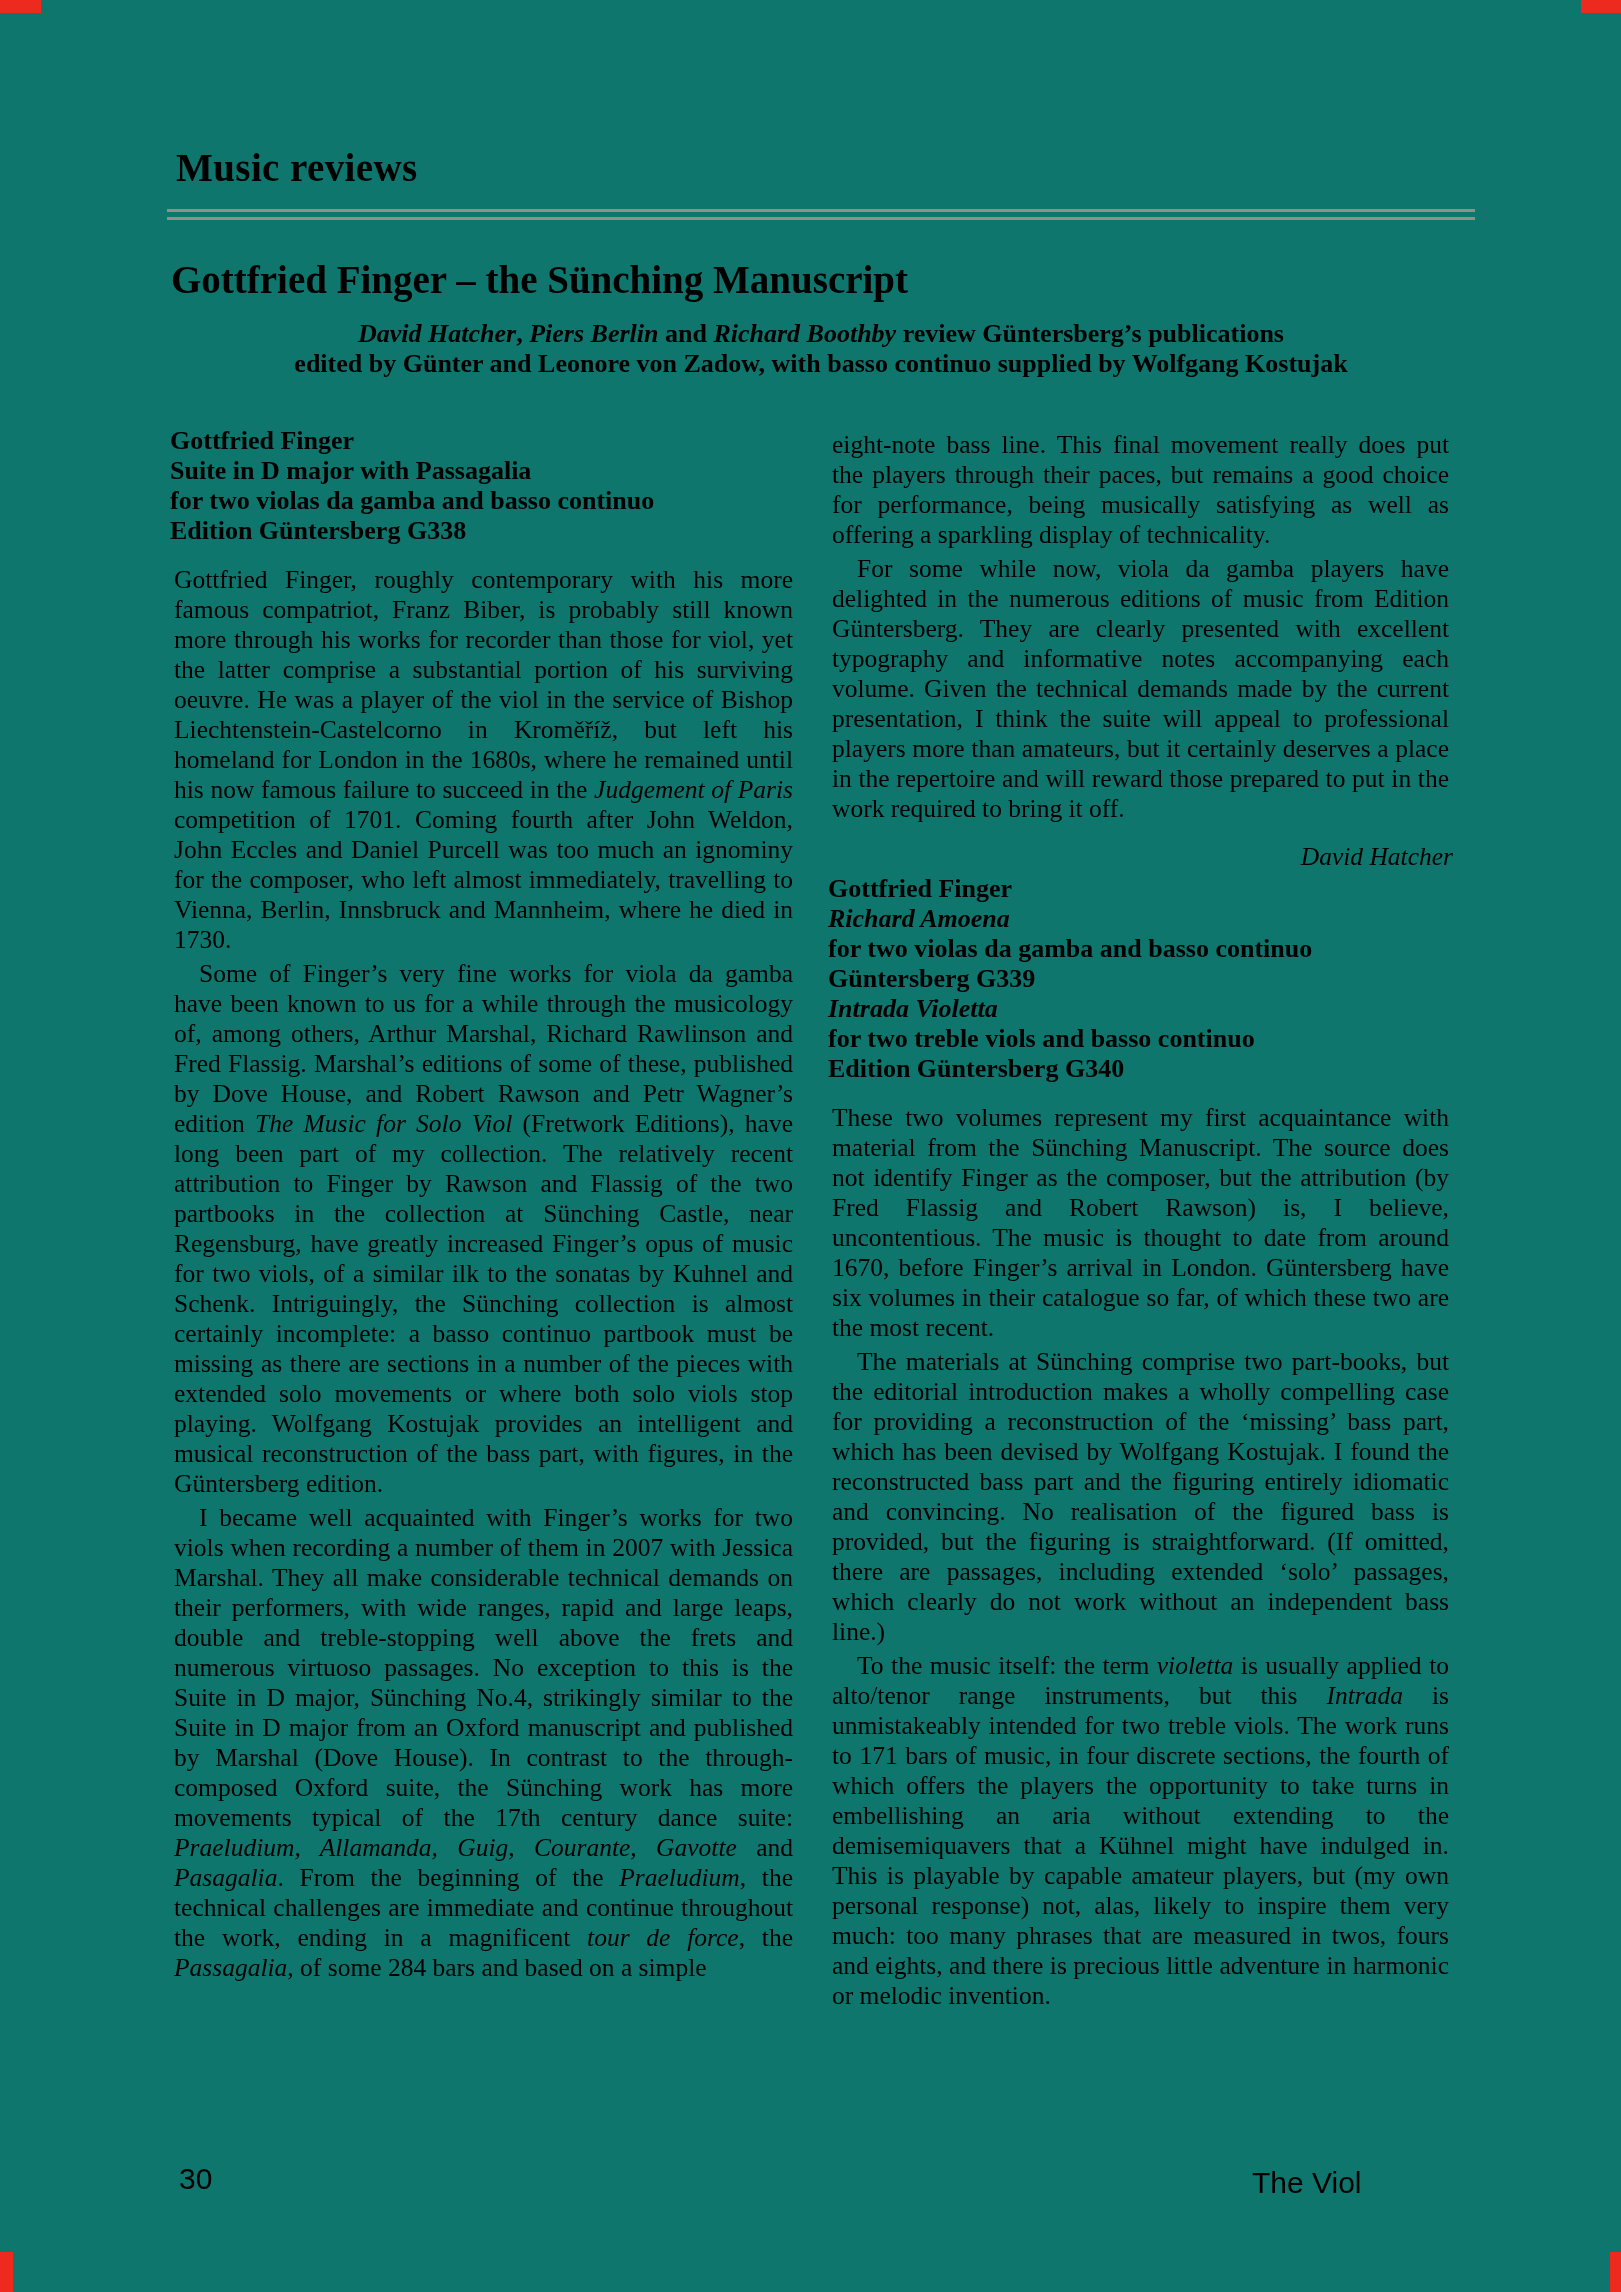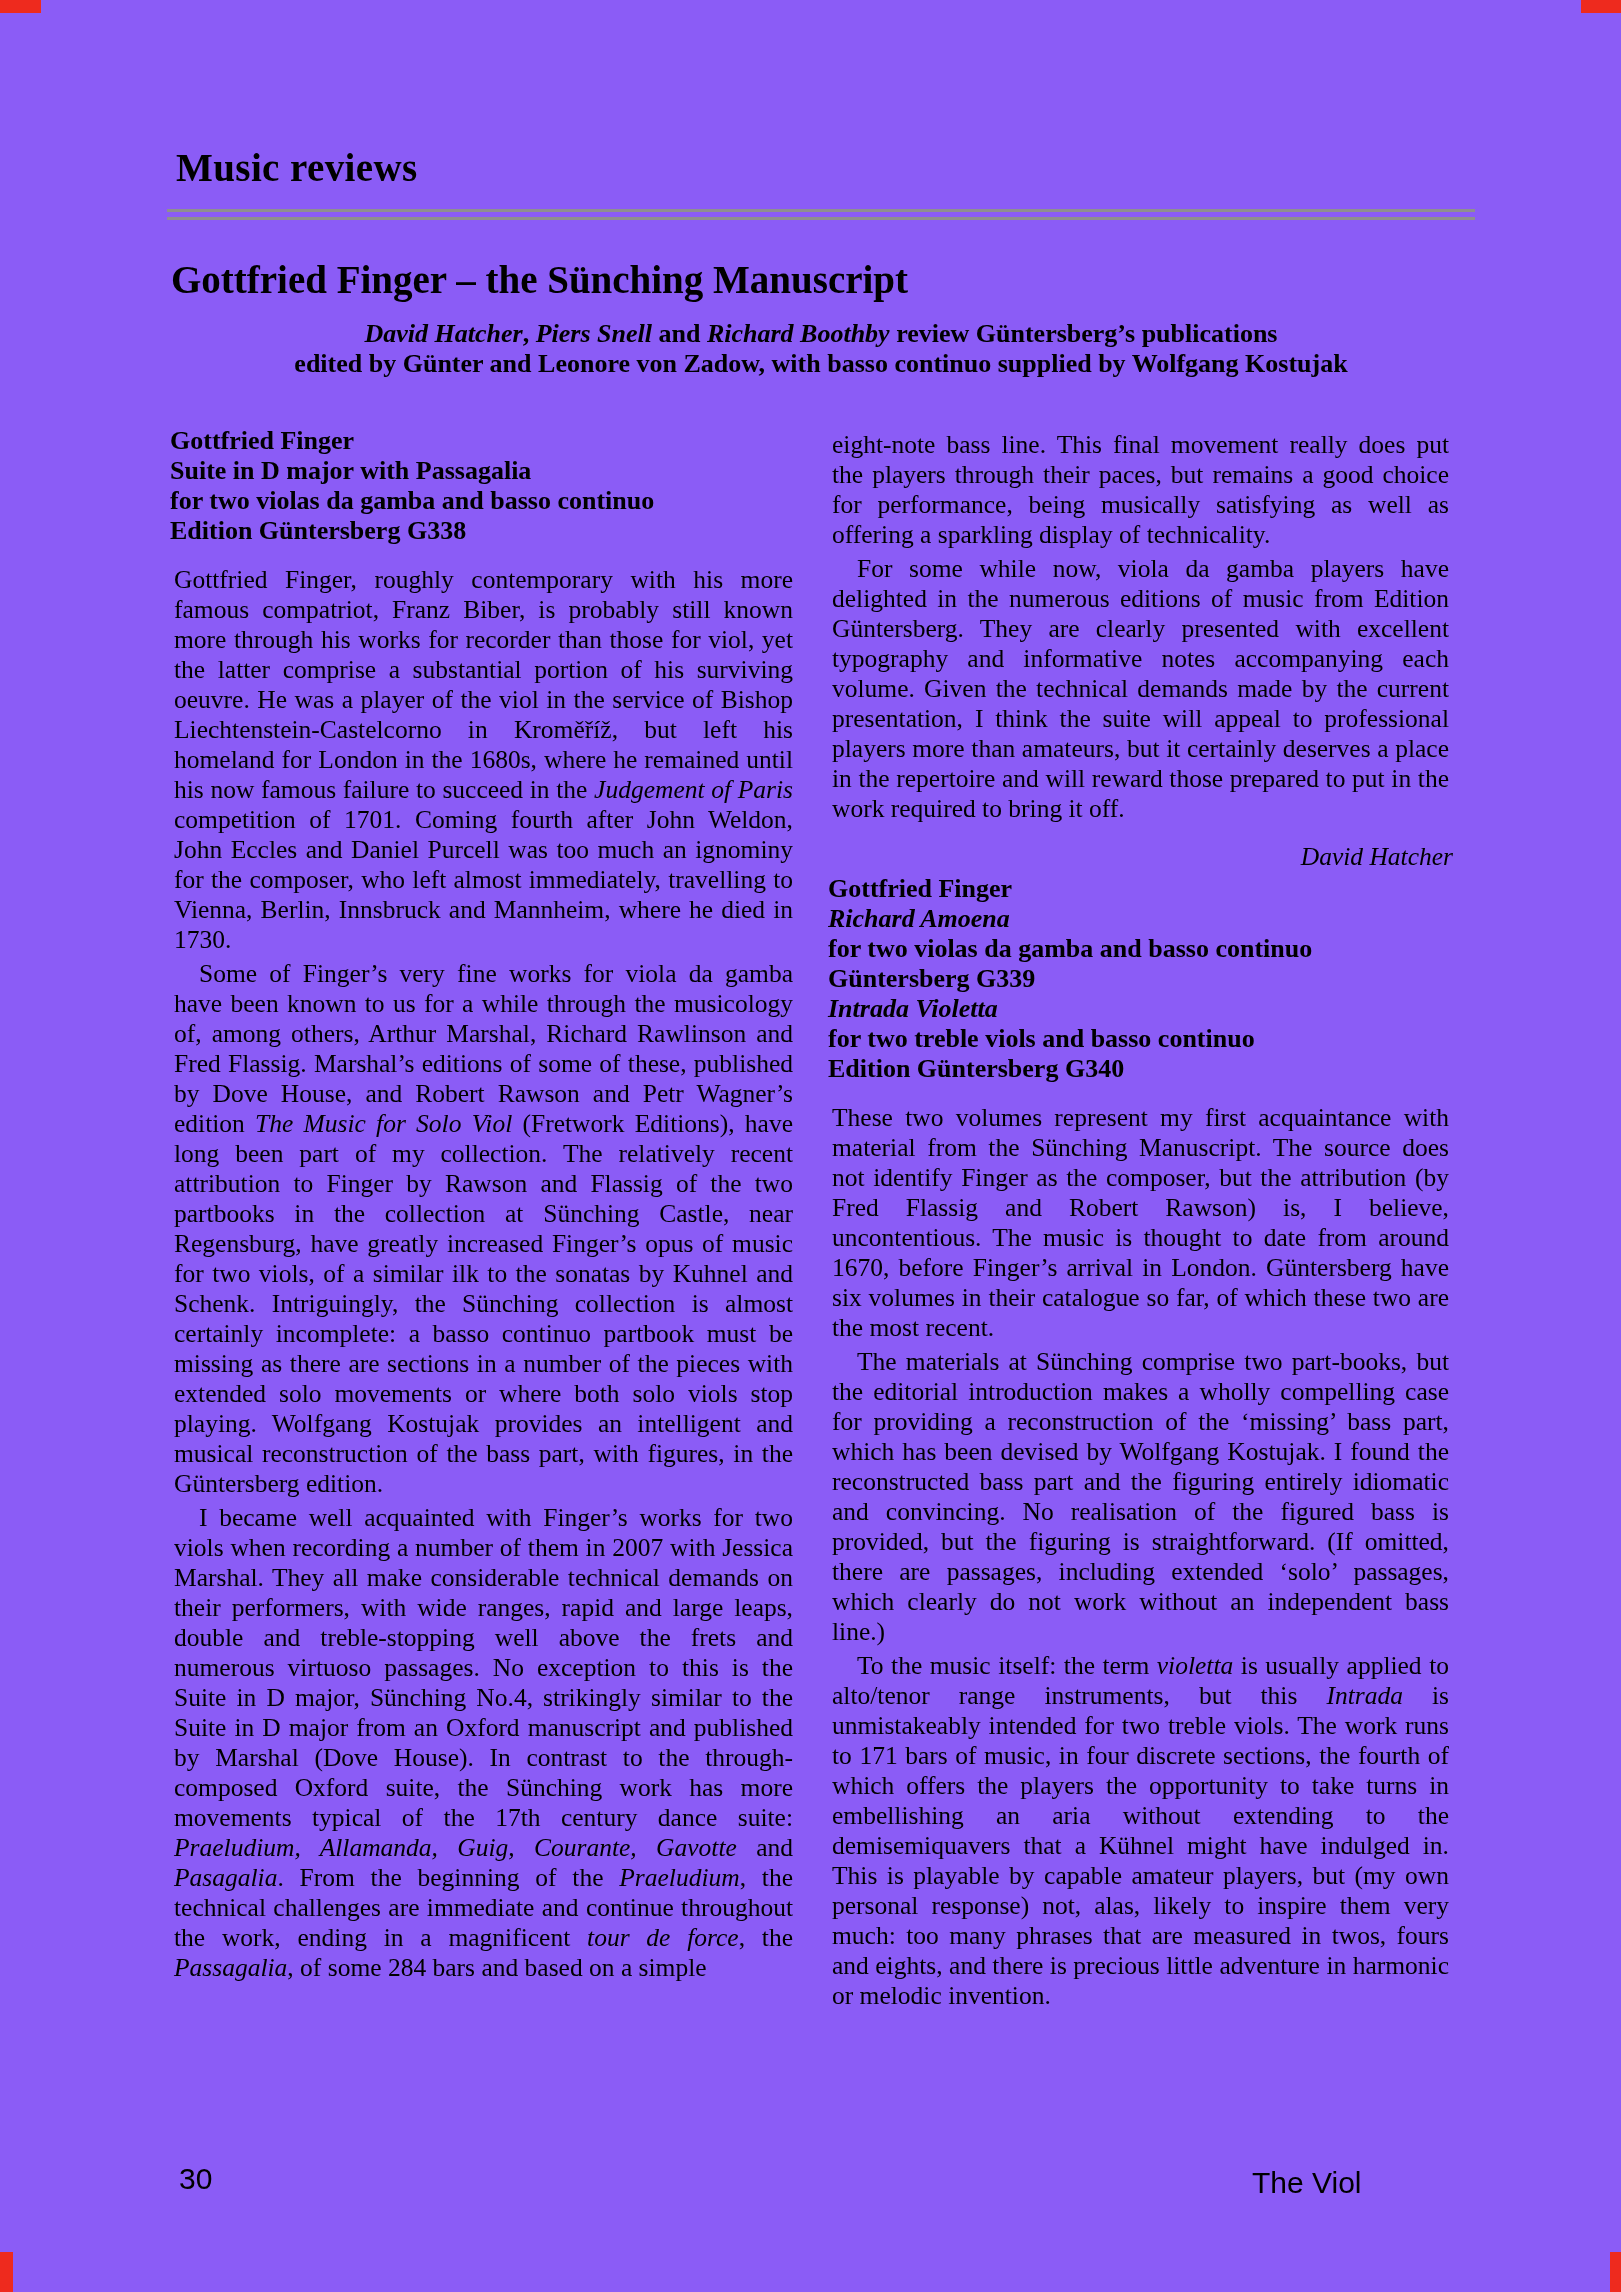--- a/index.html
+++ b/index.html
@@ -1,19 +1,19 @@
 <!DOCTYPE html>
 <html style="font-size:14.3px"><head>
 <meta charset="utf-8">
 <style>
   html,body{margin:0;padding:0;background:#ffffff;}
   .page{
     position:relative;
     width:1622px;height:2293px;
-    background:#8b5cf6;
+    background:#0f766e;
     overflow:hidden;
     font-family:"Liberation Serif", serif;
     color:#000000;
   }
   
   .crop{position:absolute;}
   .crop.tl{left:0;top:0;width:41px;height:12.5px;}
   .crop.tr{right:0;top:0;width:41px;height:12.5px;}
   .crop.bl{left:0;bottom:0;width:12.5px;height:41px;}
   .crop.br{right:0;bottom:0;width:12.5px;height:41px;}
@@ -72,21 +72,21 @@
   <div class="crop tr" style="background: rgb(238, 42, 30);"></div>
   <div class="crop bl" style="background: rgb(238, 42, 30);"></div>
   <div class="crop br" style="background: rgb(238, 42, 30);"></div>
 
   <h1 class="section-title">Music reviews</h1>
   <div class="rule" style="border-top-color: rgb(143, 143, 143); border-bottom-color: rgb(143, 143, 143);"></div>
 
   <h2 class="article-title">Gottfried Finger – the Sünching Manuscript</h2>
 
   <div class="byline">
-    <div class="byline-line"><span class="bi">David Hatcher</span><span class="b">, </span><span class="bi">Piers Snell</span><span class="b"> and </span><span class="bi">Richard Boothby</span><span class="b"> review Güntersberg’s publications</span></div>
+    <div class="byline-line"><span class="bi">David Hatcher</span><span class="b">, </span><span class="bi">Piers Berlin</span><span class="b"> and </span><span class="bi">Richard Boothby</span><span class="b"> review Güntersberg’s publications</span></div>
     <div class="byline-line"><span class="b">edited by Günter and Leonore von Zadow, with basso continuo supplied by Wolfgang Kostujak</span></div>
   </div>
 
   <div class="col col-left">
       <div class="review-heading">
         <div class="heading-line"><span class="b">Gottfried Finger</span></div>
         <div class="heading-line"><span class="b">Suite in D major with Passagalia</span></div>
         <div class="heading-line"><span class="b">for two violas da gamba and basso continuo</span></div>
         <div class="heading-line"><span class="b">Edition Güntersberg G338</span></div>
       </div>

